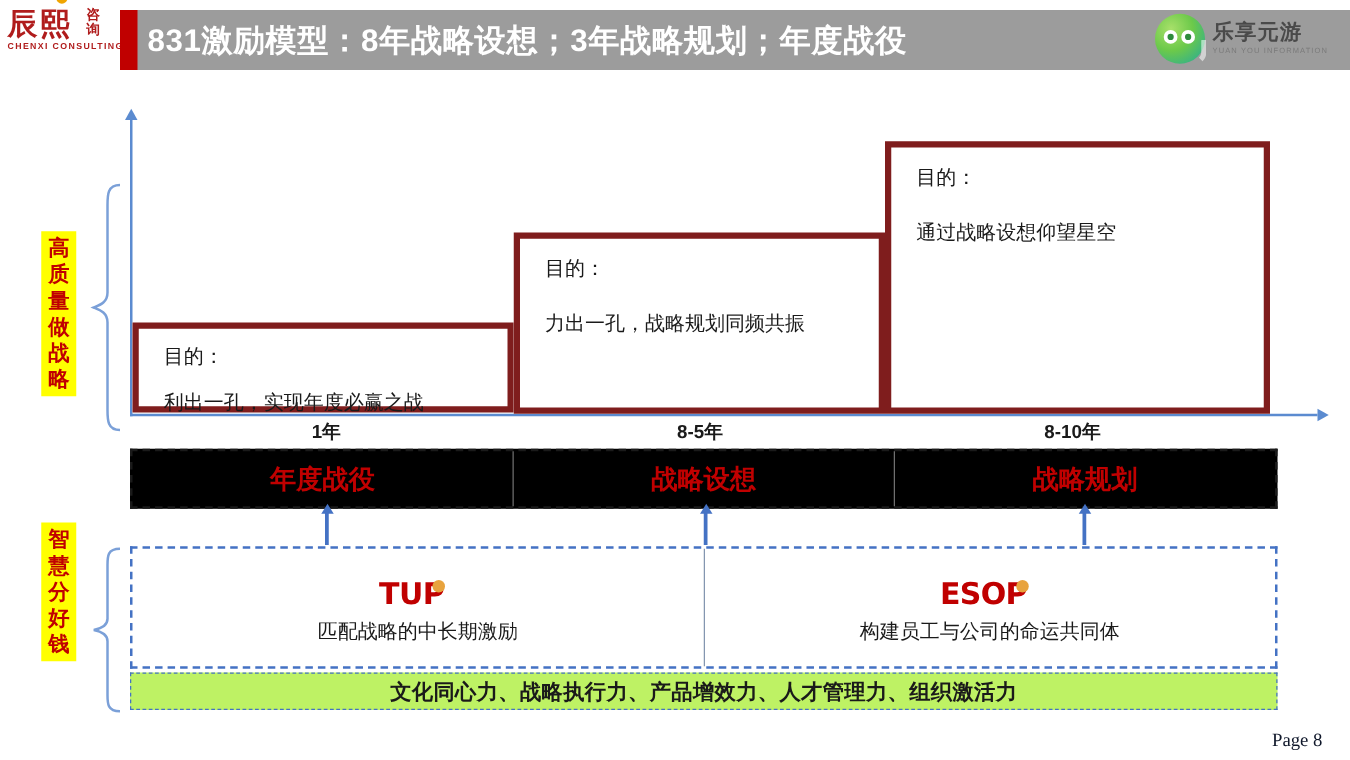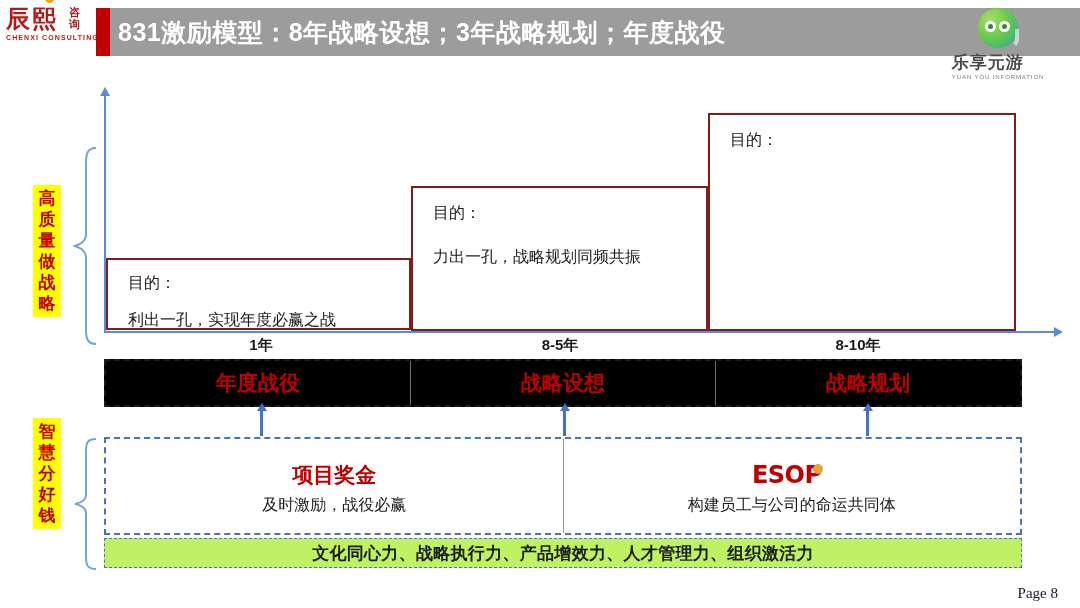--- a/index.html
+++ b/index.html
@@ -42,21 +42,21 @@
     font-size: 7px; color: #b01c1c; letter-spacing: 1.1px;
     font-weight: bold; margin-top: 2px; white-space: nowrap;
   }
   .logo-left .dot {
     display: inline-block; width: 9px; height: 9px; border-radius: 50%;
     background: #f0a500; position: relative; top: -12px; left: -13px;
   }
 
   
   .logo-right { position: absolute; right: 8px; top: 8px; width: 148px; height: 46px;
-                display: flex; align-items: center; gap: 6px; flex-direction: column; }
+                display: flex; align-items: center; gap: 6px; }
   .logo-right .mark {
     width: 40px; height: 40px; border-radius: 50%;
     background: radial-gradient(circle at 32% 30%, #a8e06a 0%, #6cc94a 45%, #1fa8a0 100%);
     position: relative; flex: 0 0 auto;
   }
   .logo-right .mark .eye {
     position: absolute; width: 11px; height: 11px; border-radius: 50%;
     background: #ffffff; top: 13px;
   }
   .logo-right .mark .eye.l { left: 7px; }
@@ -96,21 +96,21 @@
     background: #5b8bd0;
   }
   .axis-h::after {
     content: ""; position: absolute; right: -9px; top: -4px;
     border-top: 5px solid transparent; border-bottom: 5px solid transparent;
     border-left: 9px solid #5b8bd0;
   }
 
   
   .step {
-    position: absolute; border: 2px solid #7f1d1d; background: #ffffff;
+    position: absolute; border: 5px solid #7f1d1d; background: #ffffff;
     padding: 14px 20px; color: #1a1a1a;
   }
   .step .purpose { font-size: 16px; line-height: 22px; }
   .step .desc    { font-size: 16px; line-height: 22px; }
   .step.s1 { left: 106px; top: 258px; width: 305px; height: 72px; padding-top: 12px; }
   .step.s1 .desc { margin-top: 15px; }
   .step.s2 { left: 411px; top: 186px; width: 297px; height: 145px; }
   .step.s2 .desc { margin-top: 22px; }
   .step.s3 { left: 708px; top: 113px; width: 308px; height: 218px; }
   .step.s3 .desc { margin-top: 22px; }
@@ -242,40 +242,41 @@
   <div class="step s1">
     <div class="purpose">目的：</div>
     <div class="desc">利出一孔，实现年度必赢之战</div>
   </div>
   <div class="step s2">
     <div class="purpose">目的：</div>
     <div class="desc">力出一孔，战略规划同频共振</div>
   </div>
   <div class="step s3">
     <div class="purpose">目的：</div>
+    <div class="desc">通过战略设想仰望星空</div>
   </div>
 
   <div class="tick t1">1年</div>
   <div class="tick t2">8-5年</div>
   <div class="tick t3">8-10年</div>
 
   <div class="red-row">
     <div class="cell">年度战役</div>
     <div class="cell">战略设想</div>
     <div class="cell">战略规划</div>
   </div>
 
   <div class="arrow-up a1"></div>
   <div class="arrow-up a2"></div>
   <div class="arrow-up a3"></div>
 
   <div class="inc-row">
     <div class="cell">
-      <div class="cap">项目奖金</div>
-      <div class="sub">及时激励，战役必赢</div>
+      <div class="cap latin"><span>TUP</span><span class="badge"></span></div>
+      <div class="sub">匹配战略的中长期激励</div>
     </div>
     <div class="cell">
       <div class="cap latin"><span>ESOP</span><span class="badge"></span></div>
       <div class="sub">构建员工与公司的命运共同体</div>
     </div>
   </div>
 
   <div class="cap-bar">文化同心力、战略执行力、产品增效力、人才管理力、组织激活力</div>
 
   <div class="vlabel v1">

